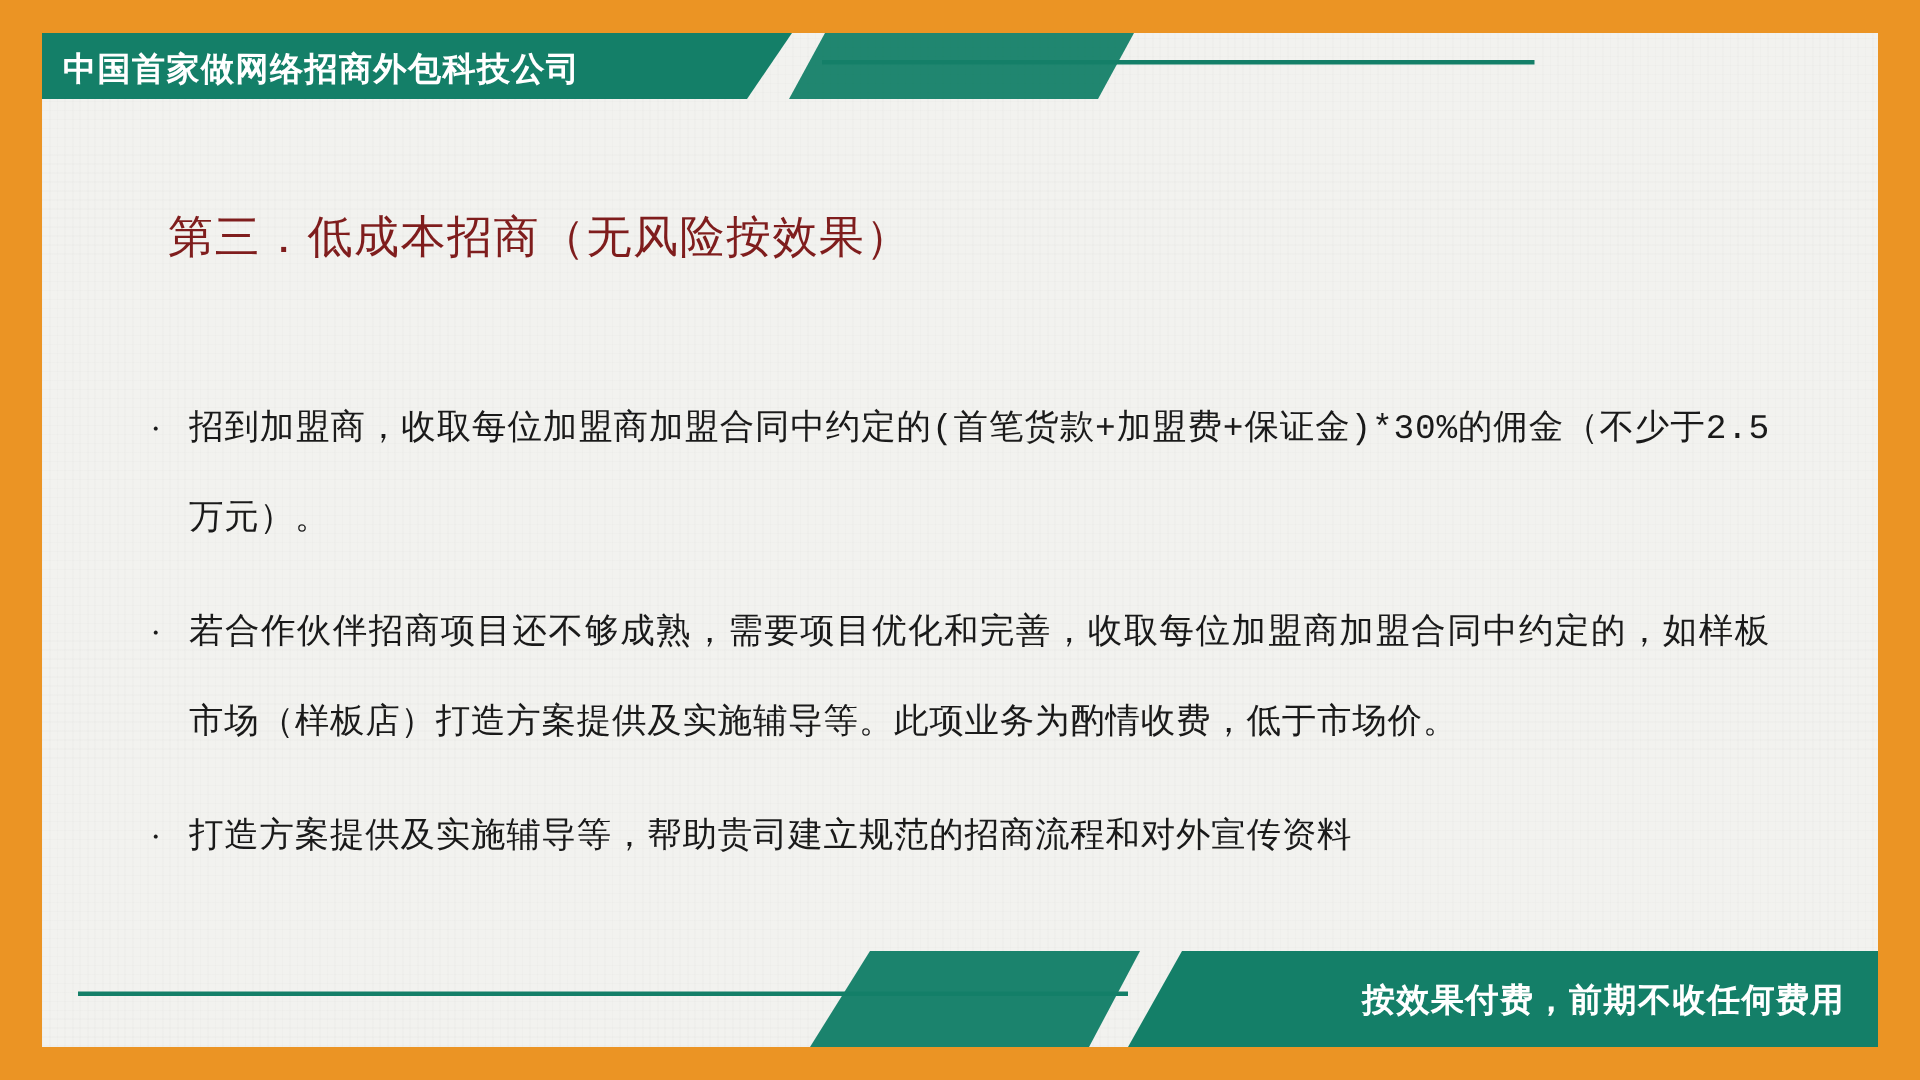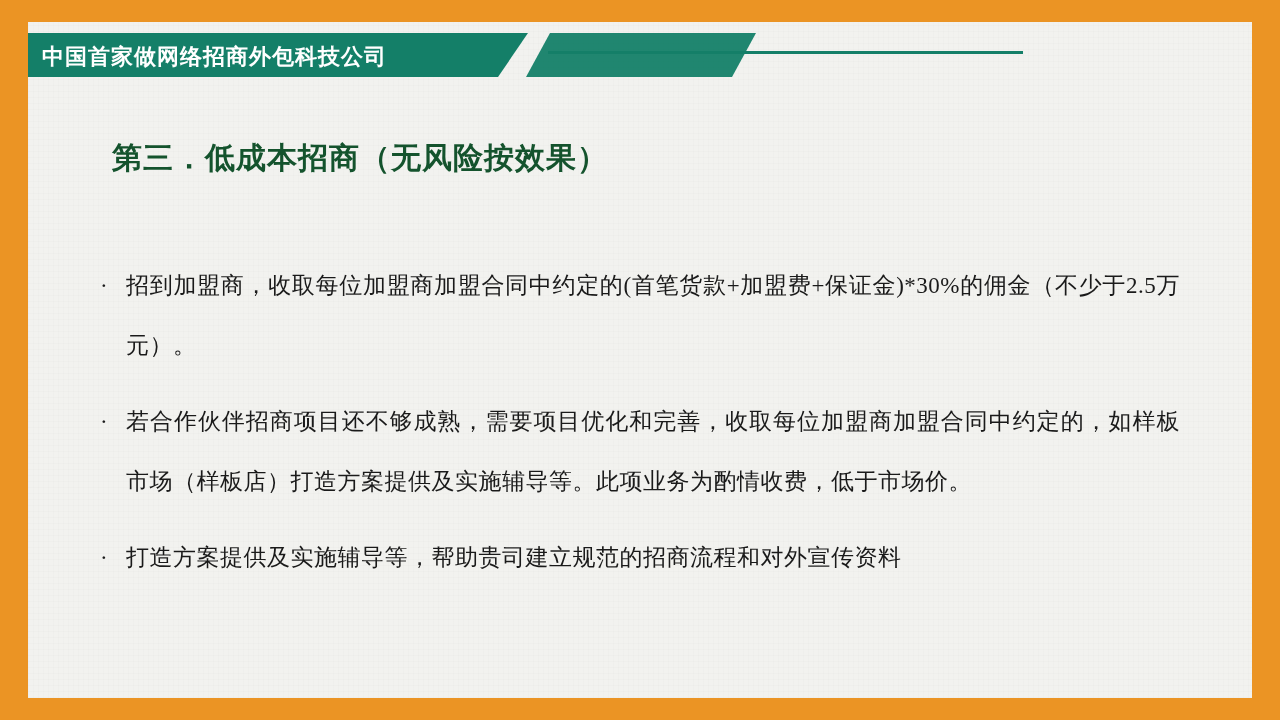--- a/index.html
+++ b/index.html
@@ -27,21 +27,21 @@
     background: #f2f2ef;
     background-image:
       repeating-linear-gradient(90deg, rgba(0,0,0,0.012) 0px, rgba(0,0,0,0.012) 1px, rgba(255,255,255,0) 1px, rgba(255,255,255,0) 5px),
       repeating-linear-gradient(0deg, rgba(0,0,0,0.010) 0px, rgba(0,0,0,0.010) 1px, rgba(255,255,255,0) 1px, rgba(255,255,255,0) 6px);
   }
 
   
   .top-bar {
     position: absolute;
     left: 28px;
-    top: 33px;
+    top: 22px;
     width: 980px;
     height: 44px;
     overflow: hidden;
     padding-left: 15px;
   }
   .top-green {
     position: absolute;
     left: 0;
     top: 0;
     width: 500px;
@@ -124,22 +124,22 @@
     letter-spacing: 1px;
     white-space: nowrap;
   }
 
   
   .heading {
     position: absolute;
     left: 112px;
     top: 138px;
     font-size: 30px;
-    font-weight: bold;
-    color: #14532d;
+    font-weight: normal;
+    color: #7f1d1d;
     letter-spacing: 1px;
     white-space: nowrap;
   }
 
   
   .body {
     position: absolute;
     left: 100px;
     top: 256px;
     width: 1080px;
@@ -159,20 +159,21 @@
     width: 26px;
     font-family: "Liberation Serif", serif;
     font-size: 23px;
     line-height: 60px;
     color: #1a1a1a;
   }
   .btext {
     flex: 1 1 auto;
     text-align: justify;
     letter-spacing: 0.5px;
+    font-family: Liberation Mono, monospace;
   }
 </style>
 </head>
 <body>
 
 <div class="slide">
 
   <div class="paper"></div>
 
   <div class="top-bar">
@@ -196,14 +197,20 @@
       <span class="btext">若合作伙伴招商项目还不够成熟，需要项目优化和完善，收取每位加盟商加盟合同中约定的，如样板市场（样板店）打造方案提供及实施辅导等。此项业务为酌情收费，低于市场价。</span>
     </div>
 
     <div class="bullet">
       <span class="dot">·</span>
       <span class="btext">打造方案提供及实施辅导等，帮助贵司建立规范的招商流程和对外宣传资料</span>
     </div>
 
   </div>
 
+  <div class="bottom-bar">
+    <div class="bot-line"></div>
+    <div class="bot-green-2"></div>
+    <div class="bot-green"></div>
+    <div class="bot-title">按效果付费，前期不收任何费用</div>
+  </div>
 
 </div>
 
 </body></html>

